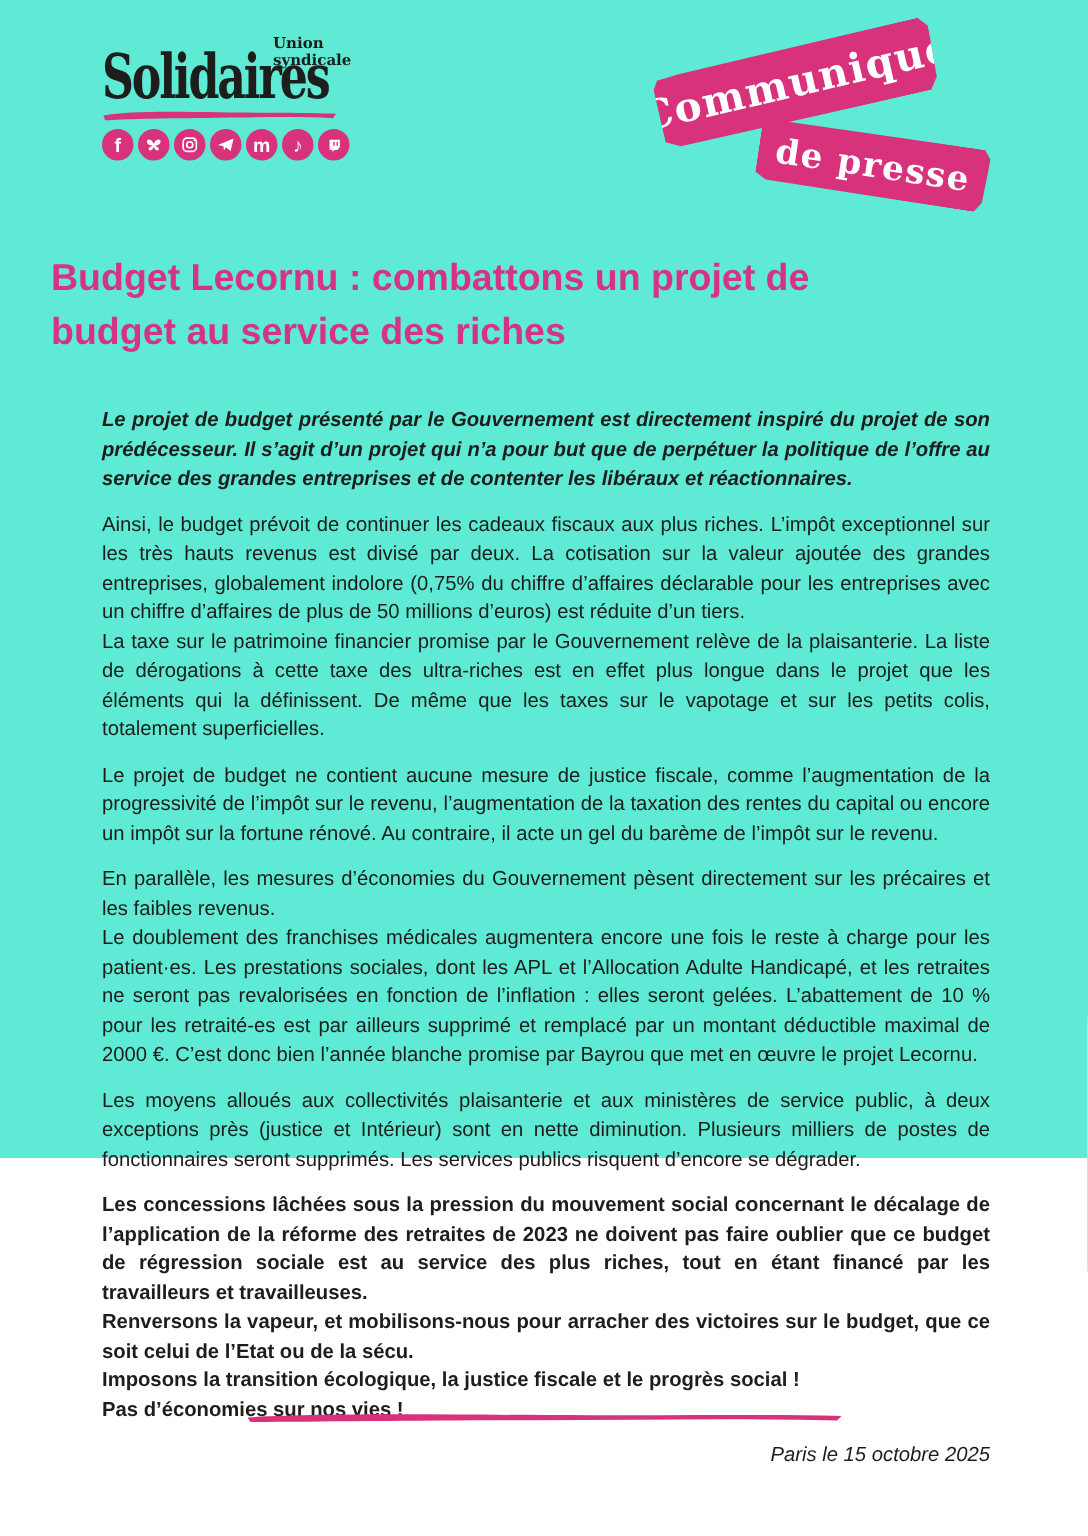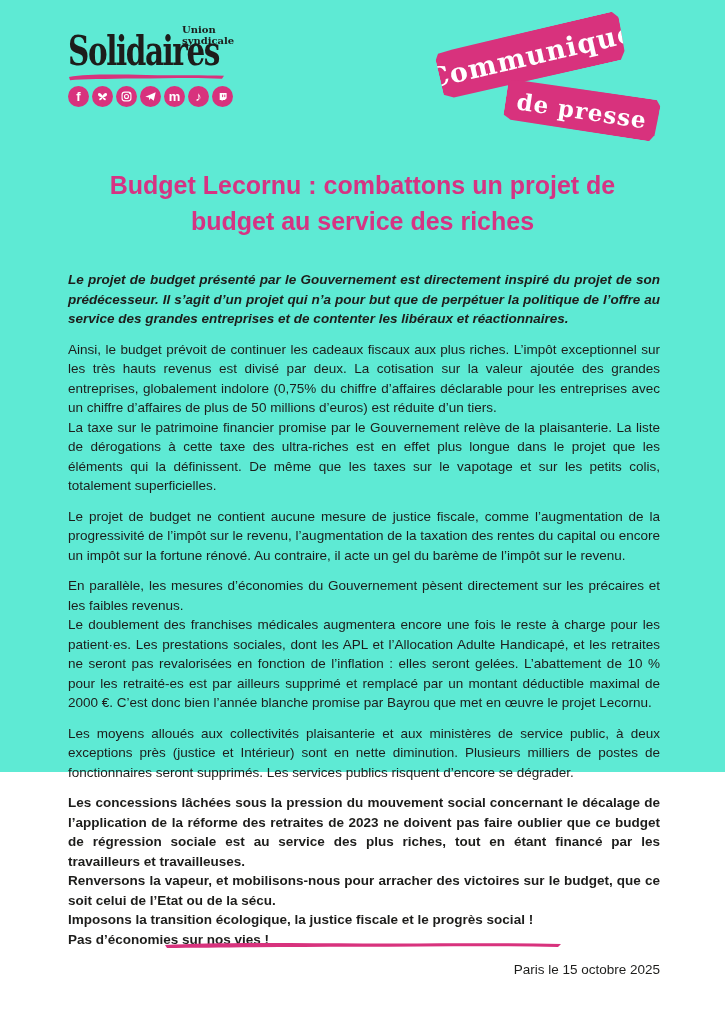--- a/index.html
+++ b/index.html
@@ -39,34 +39,34 @@
     font-family:"DejaVu Serif", serif;font-weight:700;
     display:flex;align-items:center;justify-content:center;
     letter-spacing:1px;
     clip-path:polygon(0 16%,2% 4%,10% 2%,97% 0,100% 14%,99% 84%,96% 100%,5% 98%,0 88%);
   }
   .stamp-1{left:437px;top:31px;width:188px;height:49px;font-size:27px;transform:rotate(-13deg);z-index:1;}
   .stamp-2{left:505px;top:89px;width:154px;height:42px;font-size:23px;transform:rotate(8.5deg);z-index:2;}
 
   
   .title{
-    position:absolute;top:150px;left:0;right:0;text-align:center;
-    color:#d63383;font-size:25px;font-weight:700;line-height:1.44;
+    position:absolute;top:150px;left:0;right:0;text-align:left;
+    color:#d63383;font-size:25px;font-weight:700;line-height:1.44;padding-left:34px;
   }
   .title-inner{display:inline-block;max-width:580px;}
 
   
   .content{
     position:absolute;top:224px;left:68px;width:592px;
     font-size:13.5px;line-height:19.5px;text-align:justify;
   }
   .content p{margin:0 0 11px 0;white-space:pre-wrap;}
   p.lead{font-weight:700;font-style:italic;margin-top:46px;}
   p.bold{font-weight:700;}
-  .dateline{text-align:right;margin-top:6px;}
+  .dateline{text-align:right;font-style:italic;margin-top:6px;}
 
   
   .footer{position:absolute;left:0;right:0;top:938px;text-align:center;}
   .footer-text{
     color:#d8327d;font-family:"DejaVu Serif", serif;font-weight:700;
     font-size:23px;letter-spacing:.5px;display:inline-block;
   }
   .footer-underline{display:block;margin:1px auto 0 auto;}
   .pinkfill{fill:#d8327d;}
 </style>

